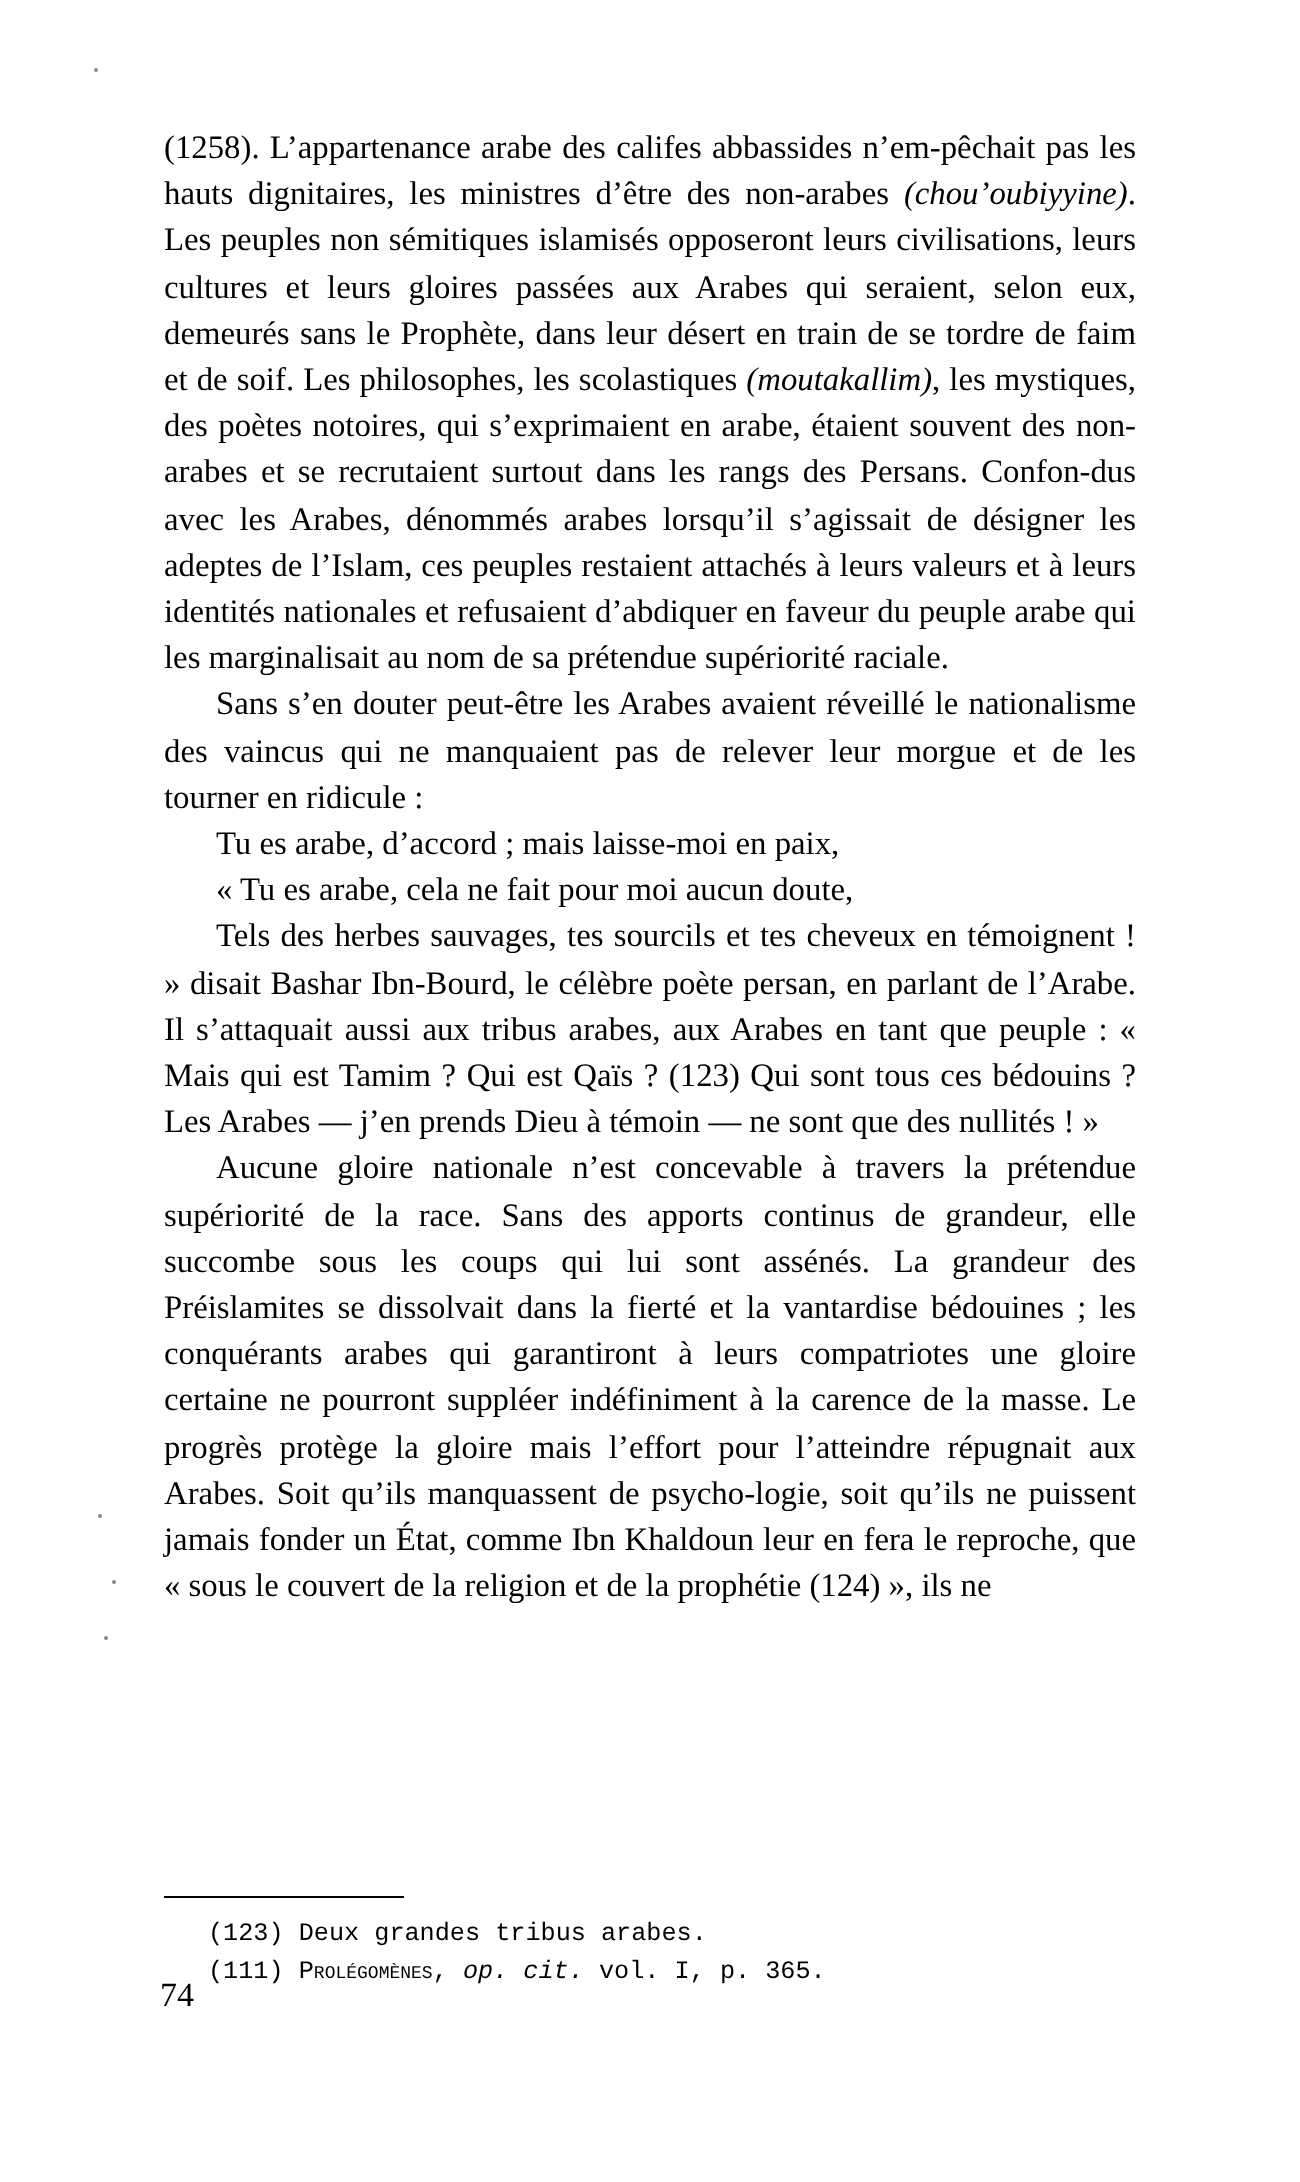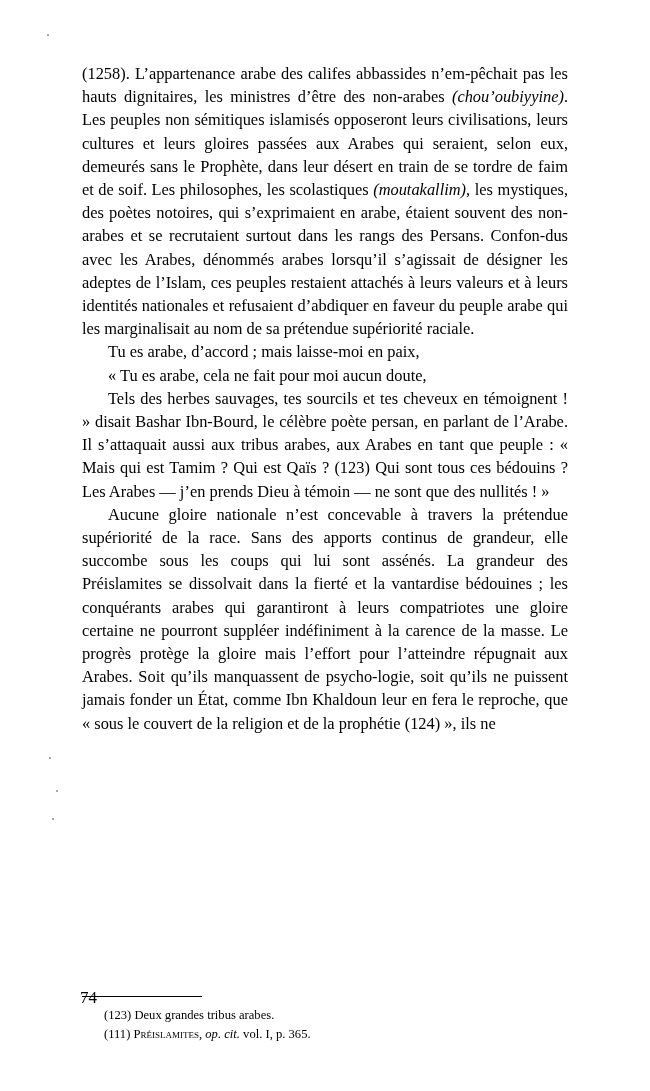--- a/index.html
+++ b/index.html
@@ -44,22 +44,23 @@
     margin: 0;
     padding-left: 26px;
     text-indent: 0;
   }
   .italic {
     font-style: italic;
   }
   .footnotes {
     position: absolute;
     left: 82px;
-    top: 996px;
+    top: 948px;
     width: 486px;
+    font-family: Liberation Mono, monospace;
   }
   .rule {
     width: 120px;
     height: 1px;
     background: #000;
     margin-bottom: 9px;
   }
   .footnote {
     font-size: 12.6px;
     line-height: 1.5;
@@ -86,27 +87,28 @@
 
 <div class="page">
 
   <div class="speck" style="left:47px; top:34px; width:2px; height:2px;"></div>
   <div class="speck" style="left:49px; top:757px; width:2px; height:2px;"></div>
   <div class="speck" style="left:56px; top:790px; width:2px; height:2px;"></div>
   <div class="speck" style="left:52px; top:818px; width:2px; height:2px;"></div>
 
   <div class="content body-text">
     <p id="para-1" class=""><span>(1258). L’appartenance arabe des califes abbassides n’em-pêchait pas les hauts dignitaires, les ministres d’être des non-arabes </span><span class="italic">(chou’oubiyyine)</span><span>. Les peuples non sémitiques islamisés opposeront leurs civilisations, leurs cultures et leurs gloires passées aux Arabes qui seraient, selon eux, demeurés sans le Prophète, dans leur désert en train de se tordre de faim et de soif. Les philosophes, les scolastiques </span><span class="italic">(moutakallim)</span><span>, les mystiques, des poètes notoires, qui s’exprimaient en arabe, étaient souvent des non-arabes et se recrutaient surtout dans les rangs des Persans. Confon-dus avec les Arabes, dénommés arabes lorsqu’il s’agissait de désigner les adeptes de l’Islam, ces peuples restaient attachés à leurs valeurs et à leurs identités nationales et refusaient d’abdiquer en faveur du peuple arabe qui les marginalisait au nom de sa prétendue supériorité raciale.</span></p>
+    <p id="para-2" class="indent"><span>Sans s’en douter peut-être les Arabes avaient réveillé le nationalisme des vaincus qui ne manquaient pas de relever leur morgue et de les tourner en ridicule :</span></p>
     <p id="verse-2" class="verse"><span>Tu es arabe, d’accord ; mais laisse-moi en paix,</span></p>
     <p id="verse-1" class="verse"><span>« Tu es arabe, cela ne fait pour moi aucun doute,</span></p>
     <p id="para-3" class="indent"><span>Tels des herbes sauvages, tes sourcils et tes cheveux en témoignent ! » disait Bashar Ibn-Bourd, le célèbre poète persan, en parlant de l’Arabe. Il s’attaquait aussi aux tribus arabes, aux Arabes en tant que peuple : « Mais qui est Tamim ? Qui est Qaïs ? (123) Qui sont tous ces bédouins ? Les Arabes — j’en prends Dieu à témoin — ne sont que des nullités ! »</span></p>
     <p id="para-4" class="indent"><span>Aucune gloire nationale n’est concevable à travers la prétendue supériorité de la race. Sans des apports continus de grandeur, elle succombe sous les coups qui lui sont assénés. La grandeur des Préislamites se dissolvait dans la fierté et la vantardise bédouines ; les conquérants arabes qui garantiront à leurs compatriotes une gloire certaine ne pourront suppléer indéfiniment à la carence de la masse. Le progrès protège la gloire mais l’effort pour l’atteindre répugnait aux Arabes. Soit qu’ils manquassent de psycho-logie, soit qu’ils ne puissent jamais fonder un État, comme Ibn Khaldoun leur en fera le reproche, que « sous le couvert de la religion et de la prophétie (124) », ils ne</span></p>
   </div>
 
   <div class="footnotes">
     <div class="rule"></div>
     <p id="footnote-1" class="footnote"><span>(123) Deux grandes tribus arabes.</span></p>
-    <p id="footnote-2" class="footnote"><span>(111) </span><span class="smallcaps">Préislamites</span><span>, </span><span class="italic">op. cit.</span><span> vol. I, p. 365.</span></p>
+    <p id="footnote-2" class="footnote"><span>(111) </span><span class="smallcaps">Prolégomènes</span><span>, </span><span class="italic">op. cit.</span><span> vol. I, p. 365.</span></p>
   </div>
 
   <div class="folio">74</div>
 
 </div>
 
 </body></html>

